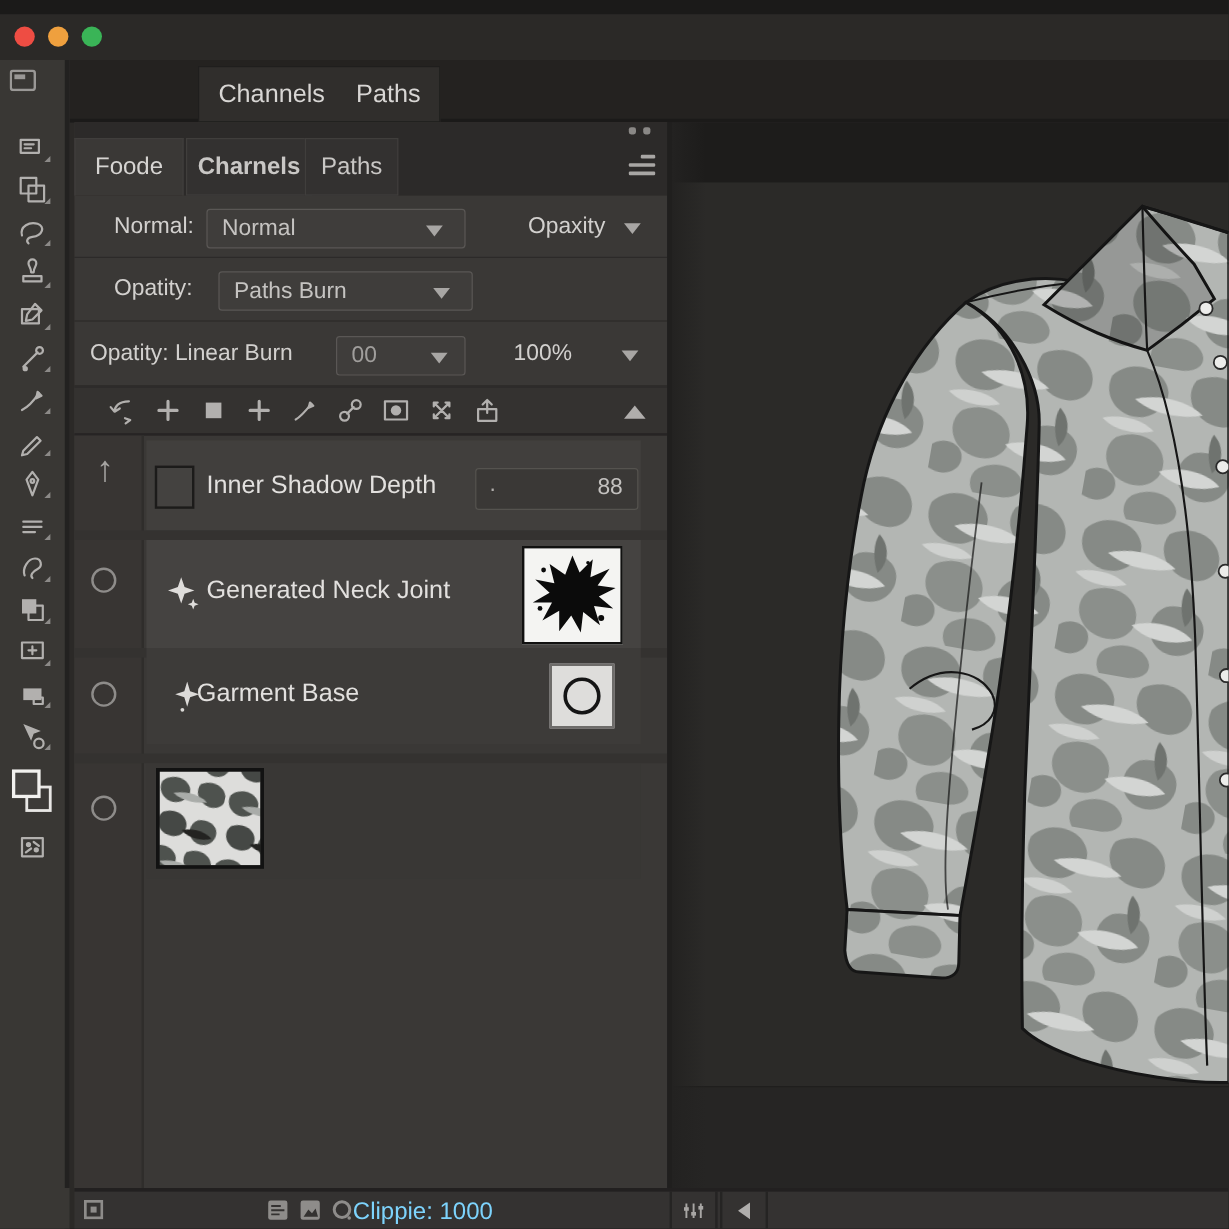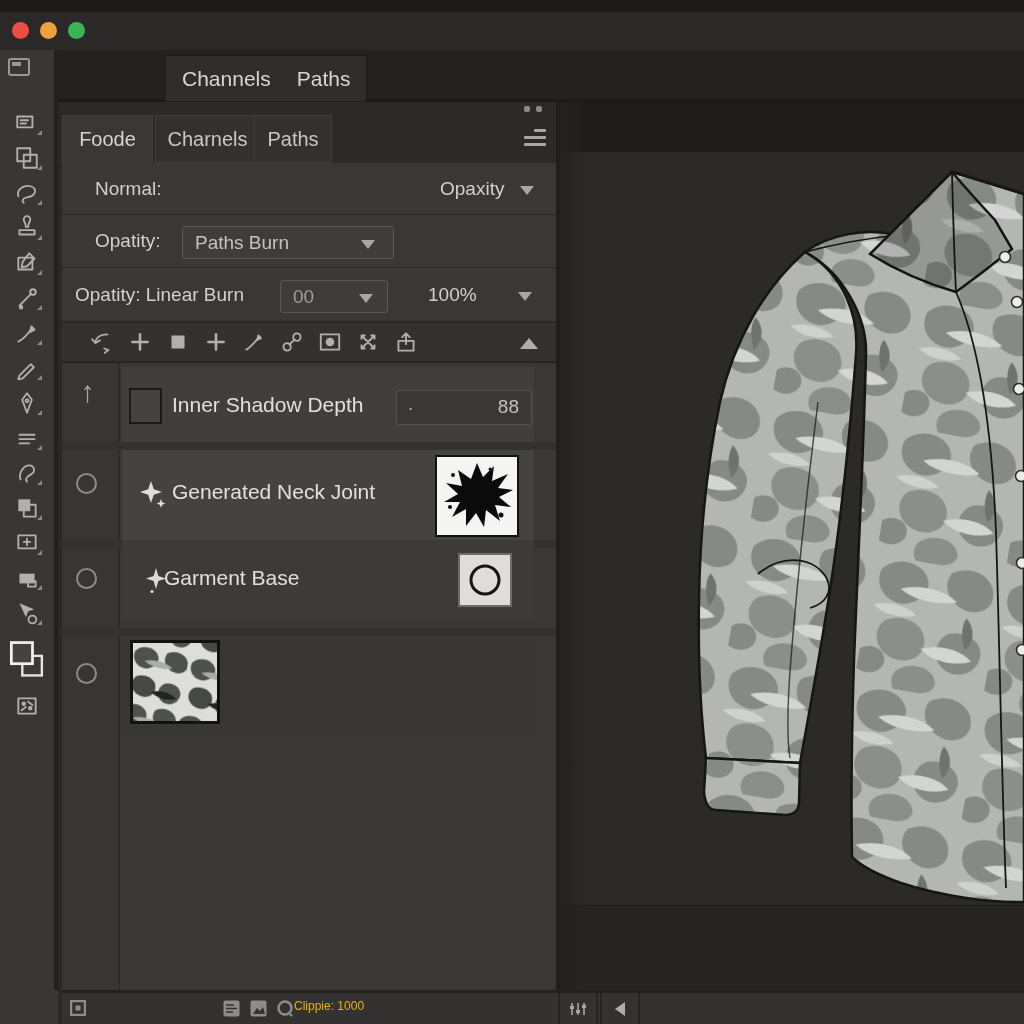--- a/index.html
+++ b/index.html
@@ -59,21 +59,21 @@
   .ring{width:21px;height:21px;border:2.5px solid #8e8c8a;border-radius:50%;}
   .uparrow{font-size:30px;color:#a5a3a1;line-height:1;}
 
   .lrow{position:absolute;left:60px;width:412px;}
   .lrow .name{position:absolute;font-size:21px;color:#e2e0de;white-space:nowrap;}
   .thumbbox{position:absolute;}
   .gapline{position:absolute;left:0;width:494px;height:8px;background:#343230;}
 
   
   .statusbar{left:62px;top:990px;width:962px;height:34px;background:#343231;border-top:3px solid #222020;}
-  .status-text{position:absolute;left:296px;top:6px;font-size:12px;color:#eab308;}
+  .status-text{position:absolute;left:296px;top:6px;font-size:20px;color:#7dd3fc;}
   .scell{position:absolute;top:0;height:31px;border-left:2px solid #252423;border-right:2px solid #252423;
     display:flex;align-items:center;justify-content:center;}
   .leftstrip-foot{left:0;top:990px;width:58px;height:34px;background:#393734;}
 
   
   .canvas{left:560px;top:102px;width:464px;height:888px;background:#2b2a28;}
   .canvas-topband{position:absolute;left:0;top:0;width:464px;height:50px;background:#1d1c1b;}
   .canvas-botband{position:absolute;left:0;top:803px;width:464px;height:85px;background:#262524;border-top:1px solid #1f1e1d;}
   .canvas-shade{position:absolute;left:0;top:0;width:28px;height:888px;
     background:linear-gradient(90deg,#232221,rgba(35,34,33,0));}
@@ -213,35 +213,39 @@
   <div class="abs panel">
     <div class="panel-head">
       <div class="dot" style="right:26px;"></div>
       <div class="dot" style="right:14px;"></div>
     </div>
 
     <div class="ptabs">
       <div class="ptab active" style="left:0;width:91px;">
         <span>Foode</span>
       </div>
-      <div class="ptab" style="left:93px;width:105px;">
+      <div class="ptab" style="left:93px;width:105px;font-weight:bold;">
         <span>Charnels</span>
       </div>
       <div class="ptab" style="left:192px;width:78px;">
         <span>Paths</span>
       </div>
       <div class="hamburger">
         <span style="top:0;width:12px;"></span>
           <span style="top:7px;width:22px;"></span>
           <span style="top:14px;width:22px;"></span>
       </div>
     </div>
 
     <div class="ctl-row" style="top:61px;">
       <span class="lbl" style="left:33px;top:15px;">Normal:</span>
+      <div class="field" style="left:110px;top:11px;width:216px;height:33px;">
+        <span>Normal</span>
+        <div class="caret" style="right:18px;top:13px;"></div>
+      </div>
       <span class="lbl" style="left:378px;top:15px;">Opaxity</span>
       <div class="caret" style="right:22px;top:23px;"></div>
     </div>
 
     <div class="ctl-row" style="top:114px;">
       <span class="lbl" style="left:33px;top:14px;">Opatity:</span>
       <div class="field" style="left:120px;top:10px;width:212px;height:33px;">
         <span>Paths Burn</span>
         <div class="caret" style="right:18px;top:13px;"></div>
       </div>

